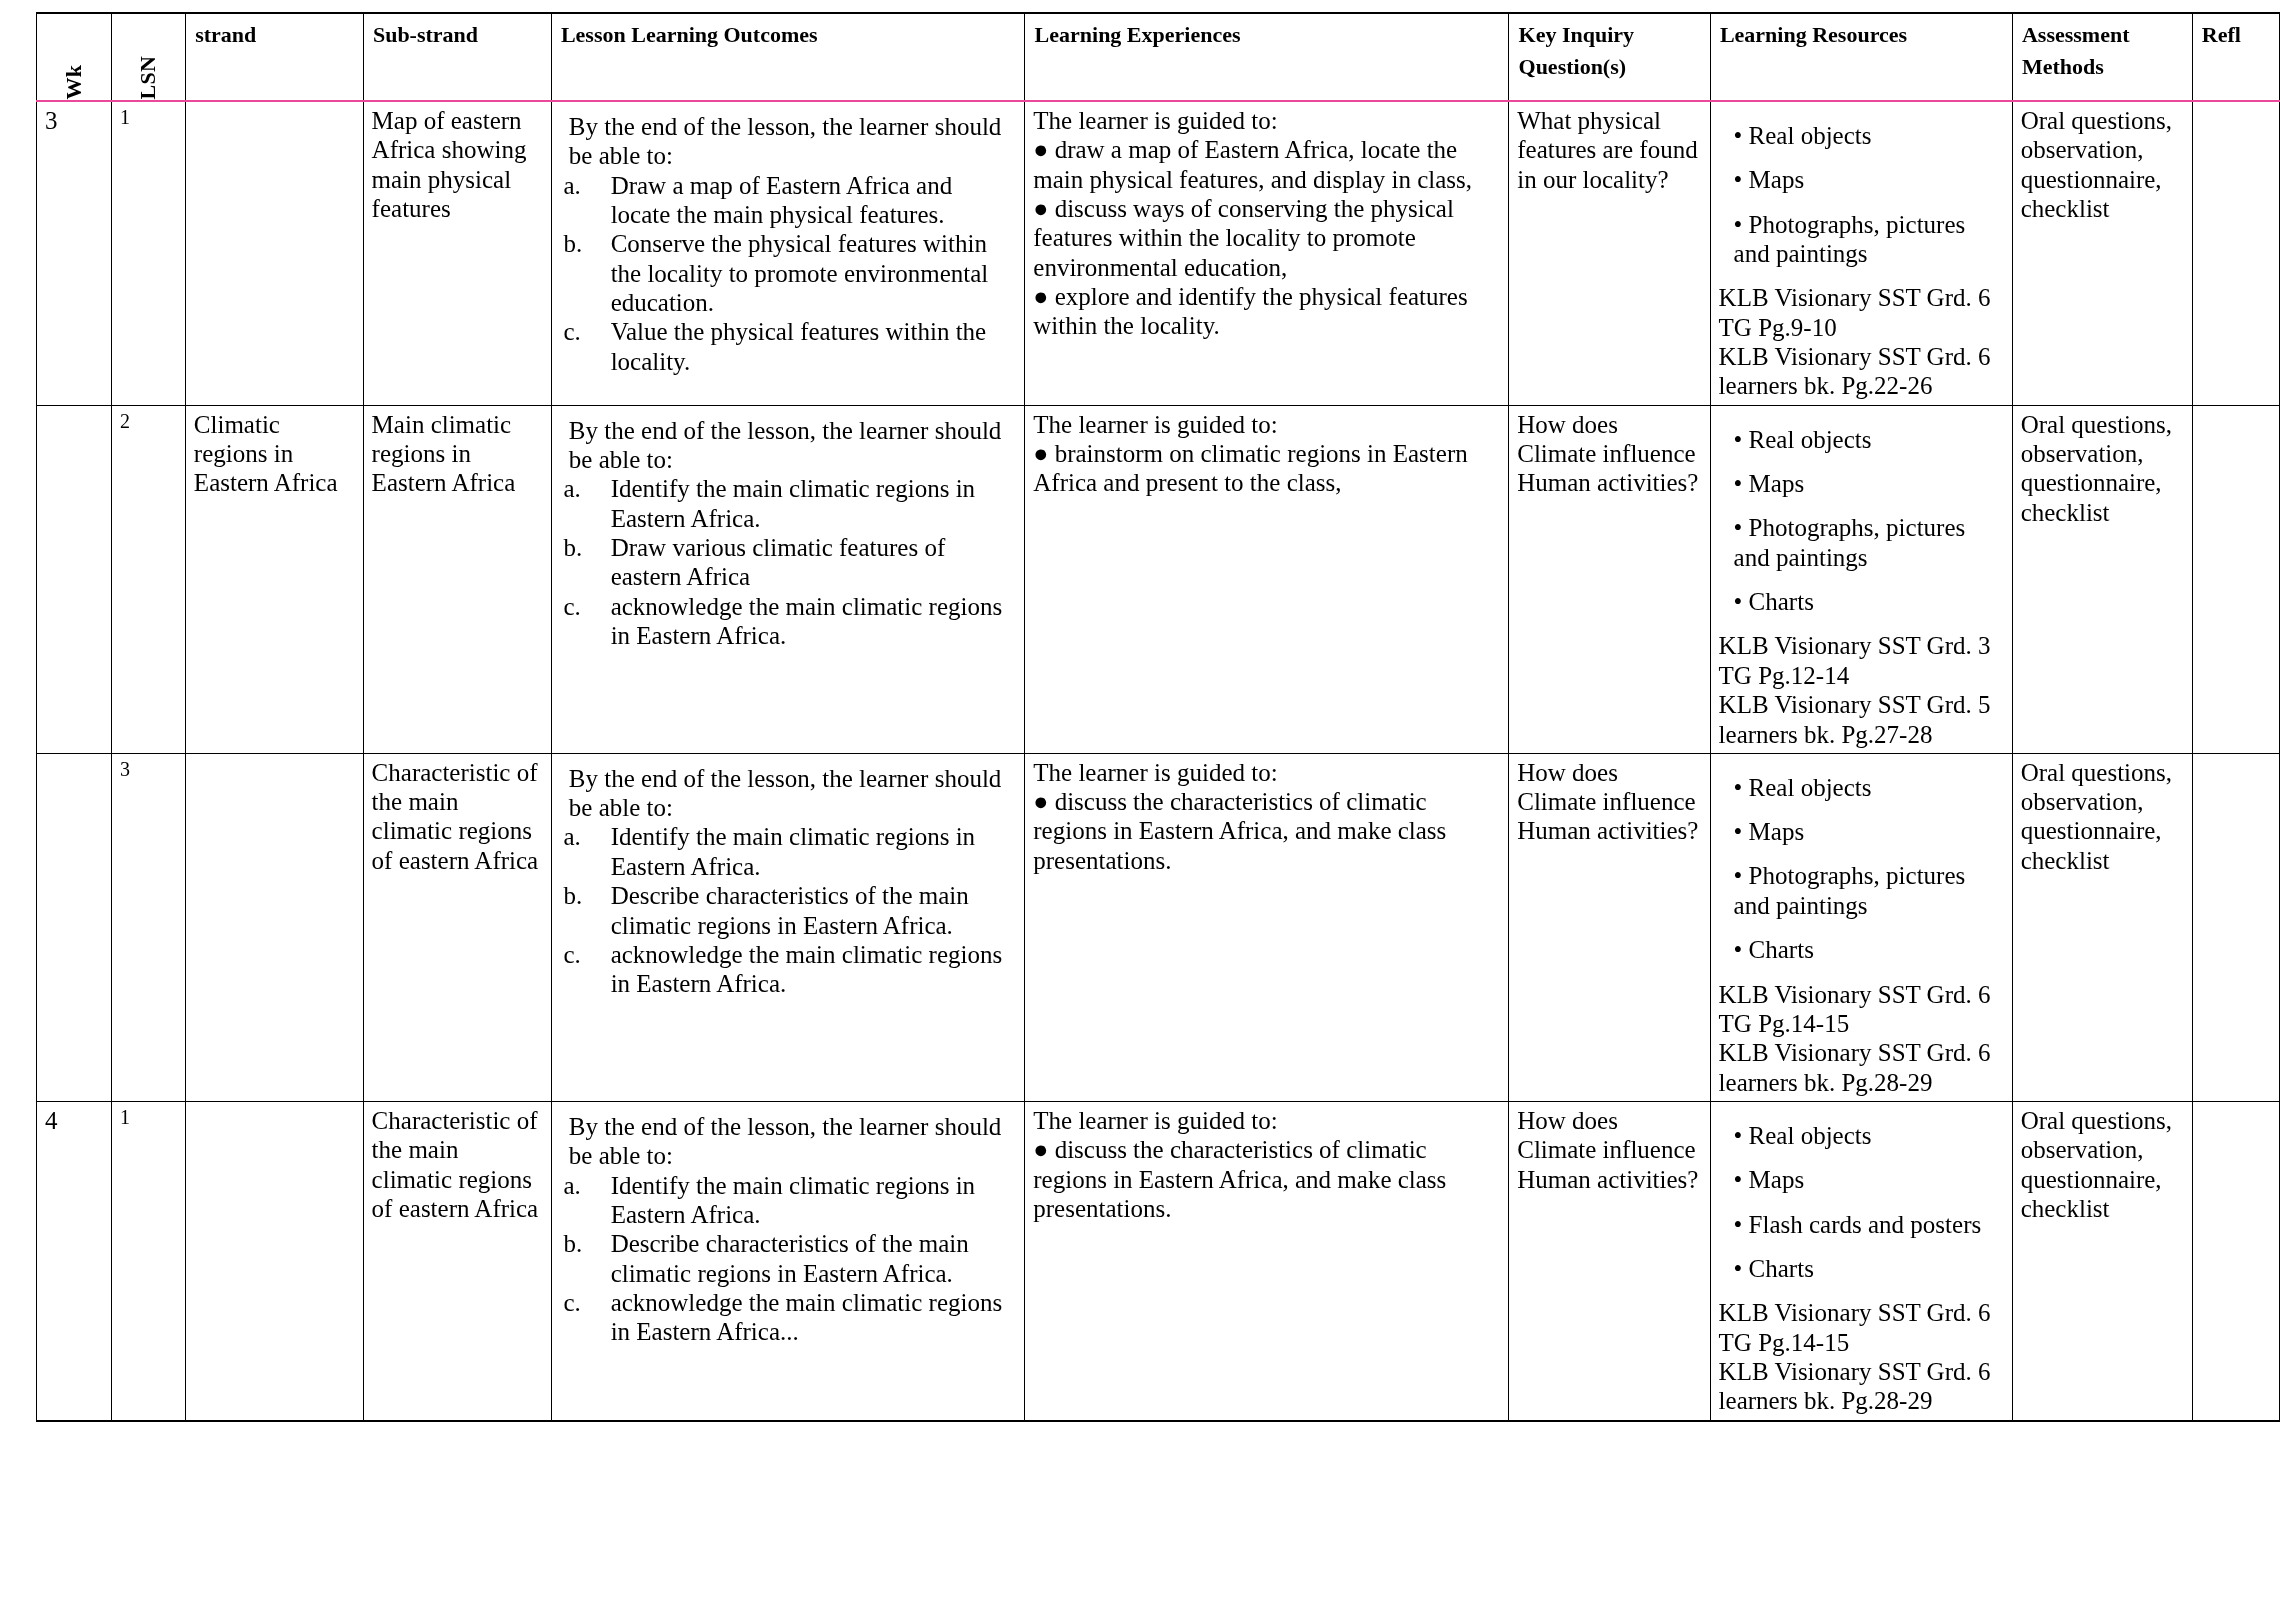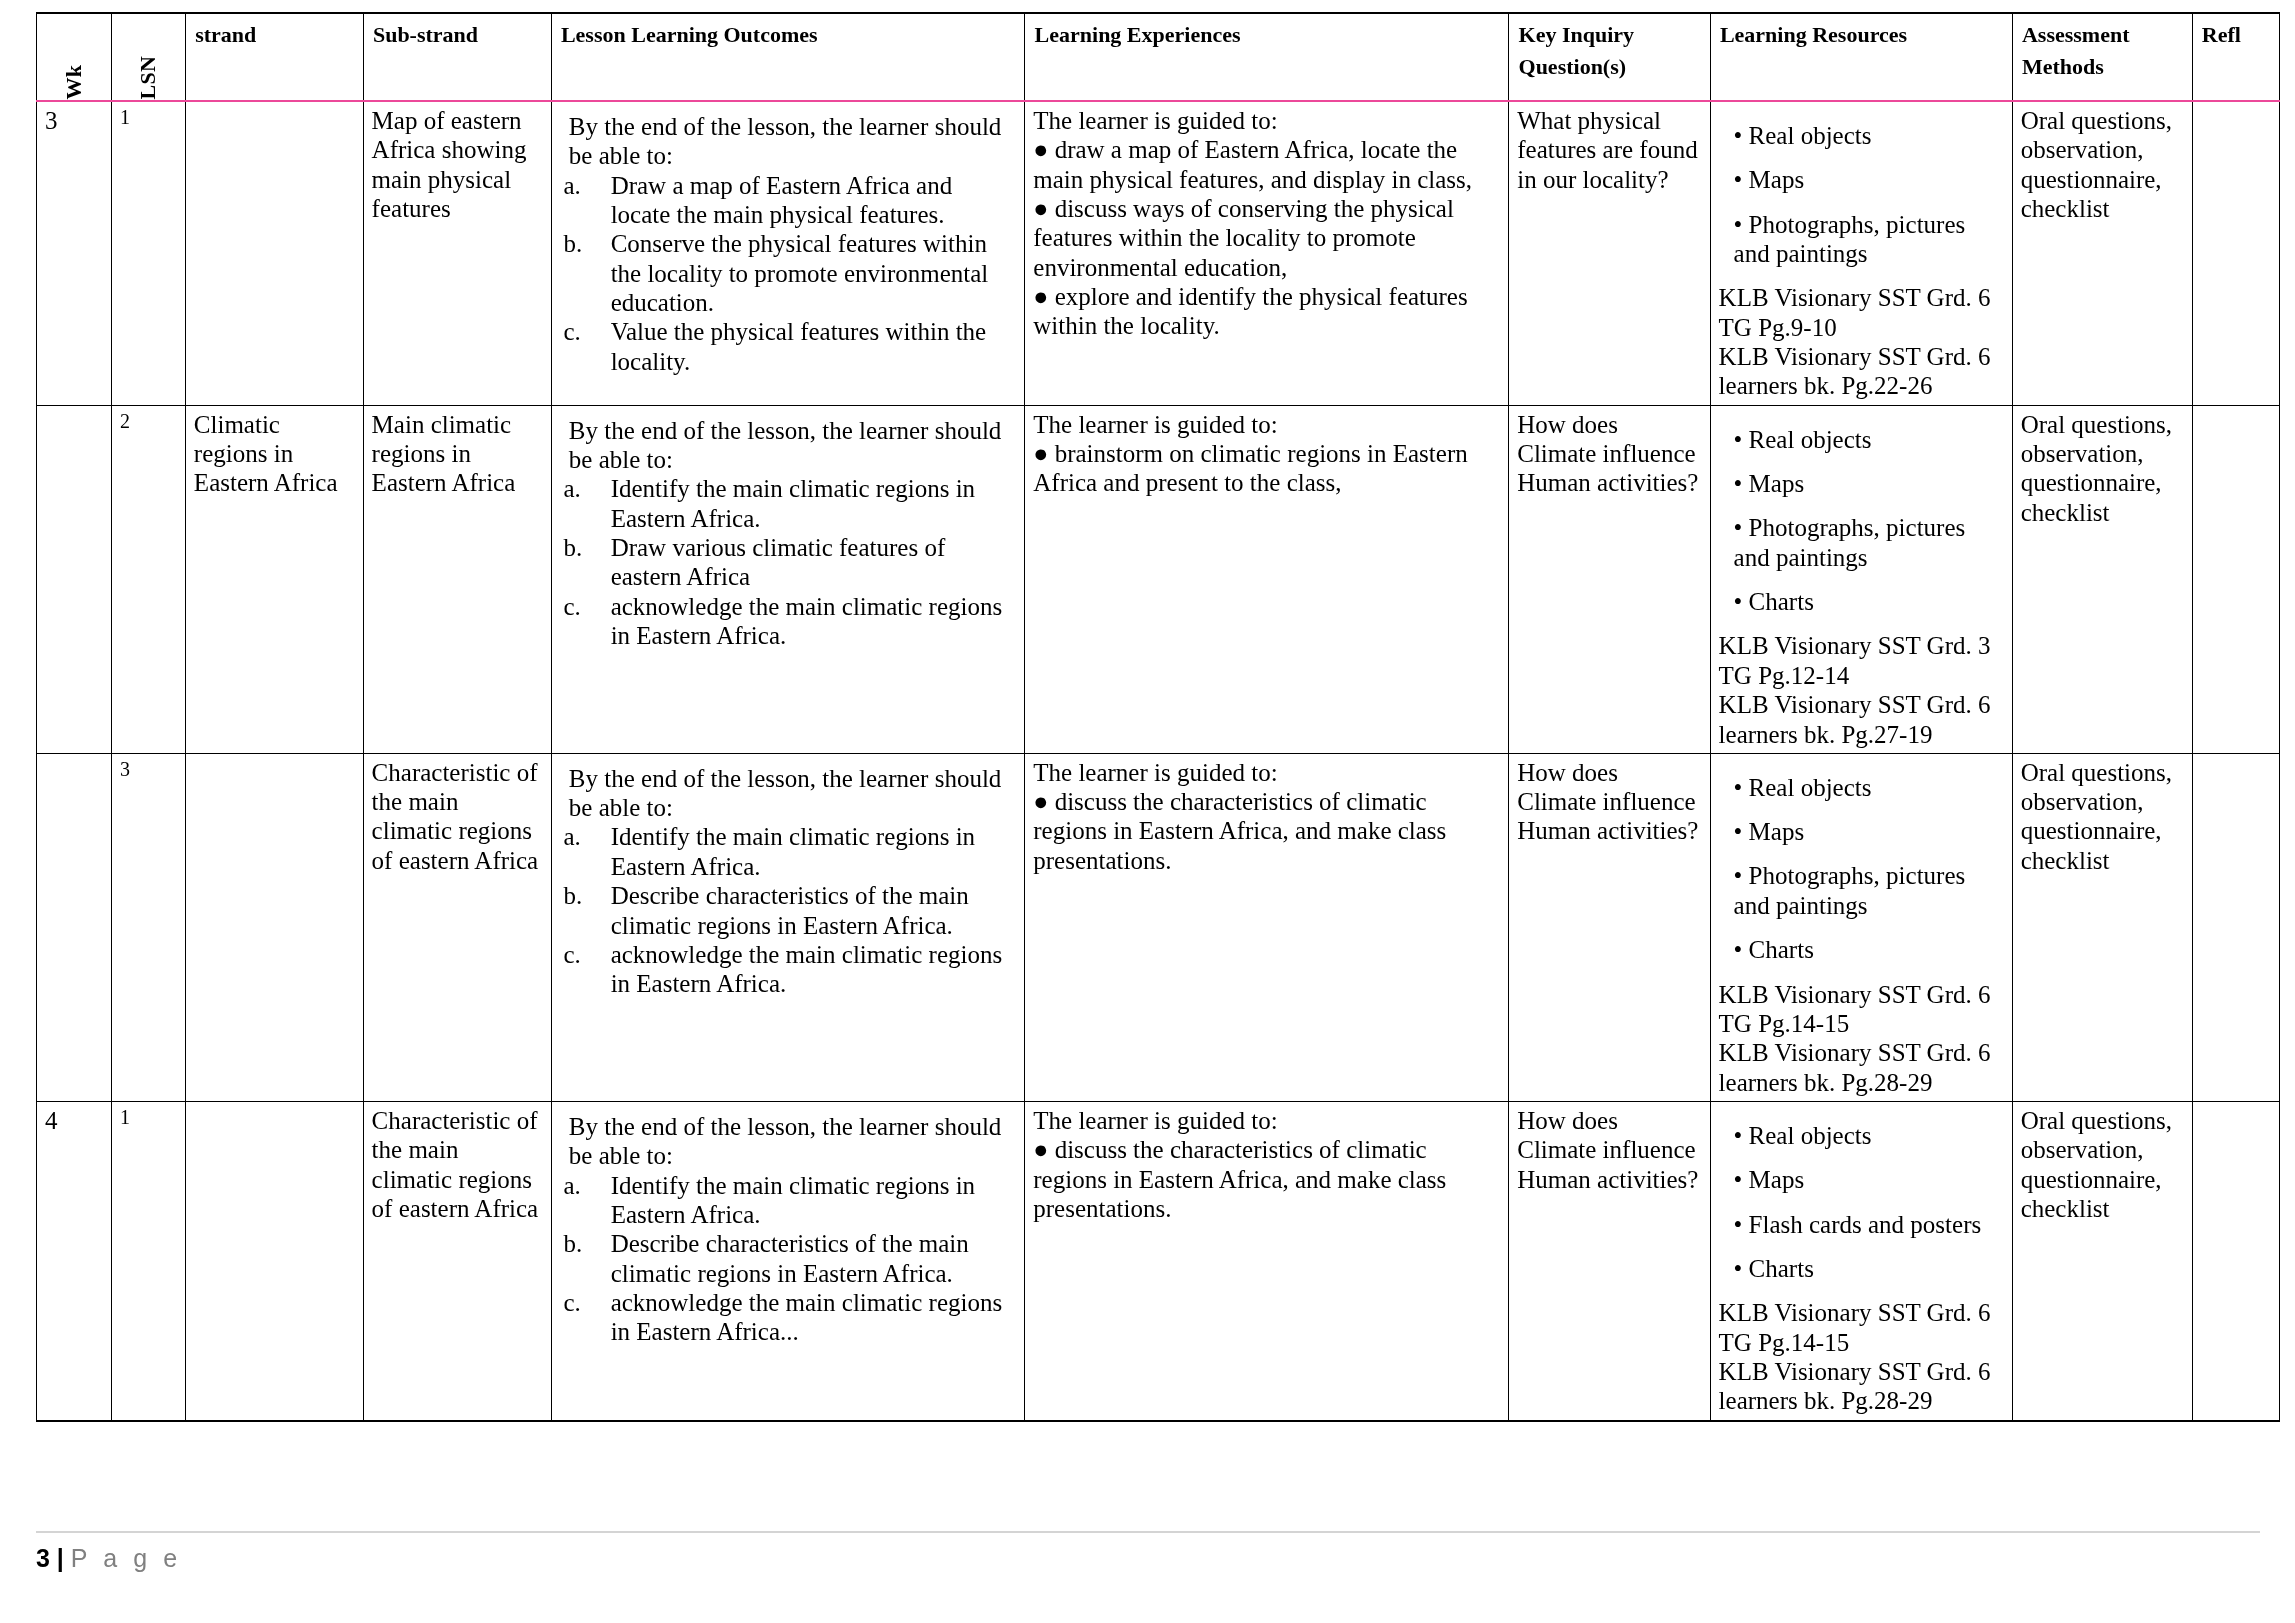--- a/index.html
+++ b/index.html
@@ -257,21 +257,21 @@
             </td>
             <td>How does Climate influence Human activities?</td>
             <td>
               <ul class="bullets">
                 <li>• Real objects</li>
                 <li>• Maps</li>
                 <li>• Photographs, pictures and paintings</li>
                 <li>• Charts</li>
               </ul>
               <div class="res-line">KLB Visionary SST Grd. 3 TG  Pg.12-14</div>
-              <div class="res-line">KLB Visionary SST Grd. 6 learners bk. Pg.27-19</div>
+              <div class="res-line">KLB Visionary SST Grd. 5 learners bk. Pg.27-28</div>
             </td>
             <td>Oral questions, observation, questionnaire, checklist</td>
             <td></td>
           </tr>
           <tr>
             <td class="num"></td>
             <td class="num small">3</td>
             <td class="strand"></td>
             <td class="sub">Characteristic of the main climatic regions of eastern Africa</td>
             <td>
@@ -328,18 +328,14 @@
               <div class="res-line">KLB Visionary SST Grd. 6 TG  Pg.14-15</div>
               <div class="res-line">KLB Visionary SST Grd. 6 learners bk. Pg.28-29</div>
             </td>
             <td>Oral questions, observation, questionnaire, checklist</td>
             <td></td>
           </tr>
         </tbody>
     </table>
   </div>
 
-  <div class="footer">
-    <hr class="rule">
-    <div class="pg"><span class="n">3</span> <span class="bar">|</span> <span class="word">P a g e</span></div>
-  </div>
 </div>
 
 
 </body></html>

